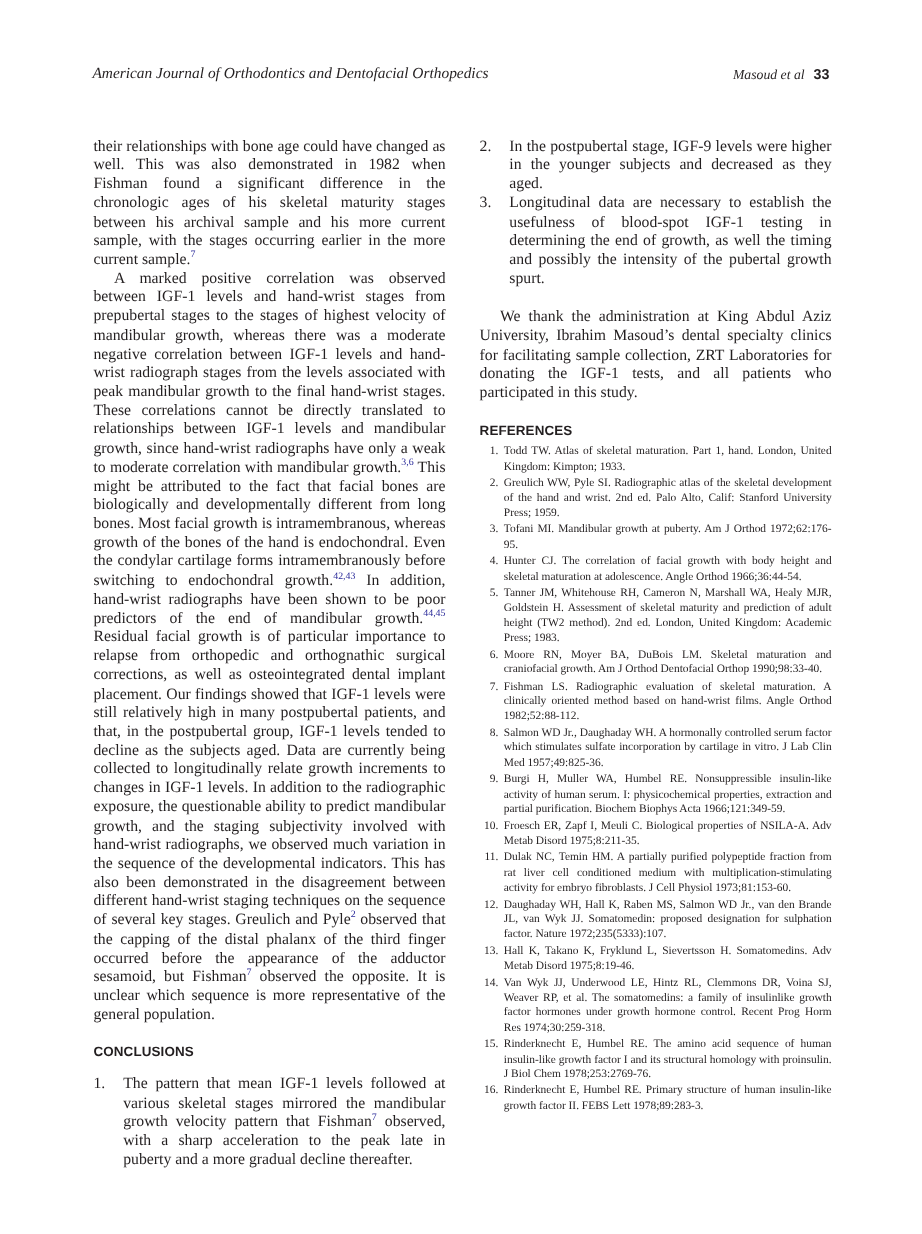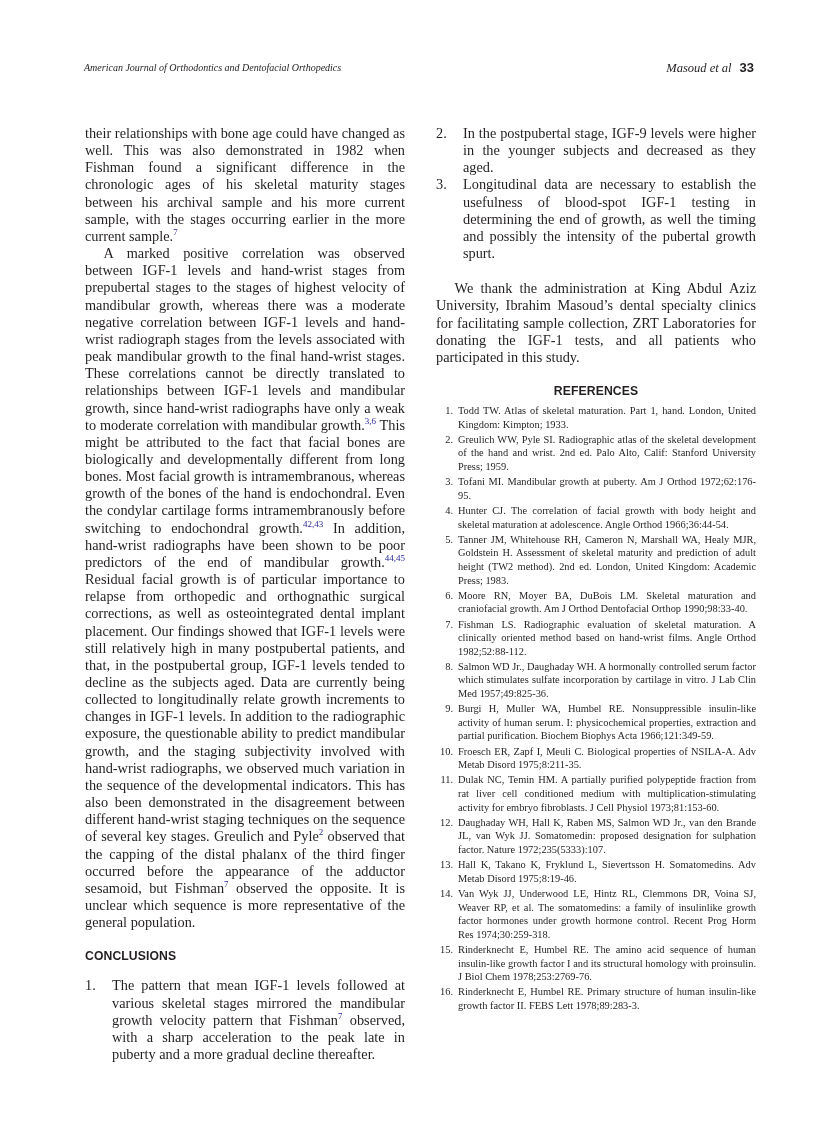--- a/index.html
+++ b/index.html
@@ -1,19 +1,19 @@
 <!DOCTYPE html>
 <html><head>
 <meta charset="utf-8">
 <style>
   html, body { margin: 0; padding: 0; background: #ffffff; }
   body { width: 838px; height: 1122px; position: relative; overflow: hidden;
          font-family: "Liberation Serif", "DejaVu Serif", serif; color: #231f20; }
   .header { position: absolute; top: 60px; left: 84px; right: 84px; height: 34px; }
-  .hdr-left { position: absolute; left: 0; top: 0; font-style: italic; font-size: 10px; line-height: 15px; }
+  .hdr-left { position: absolute; left: 0; top: 0; font-style: italic; font-size: 14px; line-height: 15px; }
   .hdr-right { position: absolute; right: 0; top: 0; font-size: 12.5px; line-height: 15px; }
   .hdr-right .authors { font-style: italic; margin-right: 8px; margin-left: 48px; }
   .hdr-right .pagenum { font-family: "Liberation Sans", sans-serif; font-weight: bold; font-size: 13px; }
   .col { position: absolute; top: 125px; width: 320px; }
   .col-left { left: 85px; }
   .col-right { left: 436px; }
   p.body { margin: 0; font-size: 14.3px; line-height: 17.15px; text-align: justify; hyphens: manual; }
   p.body.indent { text-indent: 1.3em; }
   sup { font-size: 9px; line-height: 0; vertical-align: 6px; }
   sup.link { color: #2b2b9a; }
@@ -48,21 +48,21 @@
 </div>
 
 <div class="col col-right">
   <ol class="concl">
     <li><span class="num">2.</span><span>In the postpubertal stage, IGF-9 levels were higher in the younger subjects and decreased as they aged.</span></li>
     <li><span class="num">3.</span><span>Longitudinal data are necessary to establish the usefulness of blood-spot IGF-1 testing in determining the end of growth, as well the timing and possibly the intensity of the pubertal growth spurt.</span></li>
   </ol>
 
   <p class="body indent" style="margin-top:18px;">We thank the administration at King Abdul Aziz University, Ibrahim Masoud’s dental specialty clinics for facilitating sample collection, ZRT Laboratories for donating the IGF-1 tests, and all patients who participated in this study.</p>
 
-  <h2 style="margin-top:18px;text-align:center;">REFERENCES</h2>
+  <h2 style="margin-top:18px;">REFERENCES</h2>
   <ol class="refs" style="margin-top:6px;">
     <li><span class="num">1.</span><span>Todd TW. Atlas of skeletal maturation. Part 1, hand. London, United Kingdom: Kimpton; 1933.</span></li>
     <li><span class="num">2.</span><span>Greulich WW, Pyle SI. Radiographic atlas of the skeletal development of the hand and wrist. 2nd ed. Palo Alto, Calif: Stanford University Press; 1959.</span></li>
     <li><span class="num">3.</span><span>Tofani MI. Mandibular growth at puberty. Am J Orthod 1972;62:176-95.</span></li>
     <li><span class="num">4.</span><span>Hunter CJ. The correlation of facial growth with body height and skeletal maturation at adolescence. Angle Orthod 1966;36:44-54.</span></li>
     <li><span class="num">5.</span><span>Tanner JM, Whitehouse RH, Cameron N, Marshall WA, Healy MJR, Goldstein H. Assessment of skeletal maturity and prediction of adult height (TW2 method). 2nd ed. London, United Kingdom: Academic Press; 1983.</span></li>
     <li><span class="num">6.</span><span>Moore RN, Moyer BA, DuBois LM. Skeletal maturation and craniofacial growth. Am J Orthod Dentofacial Orthop 1990;98:33-40.</span></li>
     <li><span class="num">7.</span><span>Fishman LS. Radiographic evaluation of skeletal maturation. A clinically oriented method based on hand-wrist films. Angle Orthod 1982;52:88-112.</span></li>
     <li><span class="num">8.</span><span>Salmon WD Jr., Daughaday WH. A hormonally controlled serum factor which stimulates sulfate incorporation by cartilage in vitro. J Lab Clin Med 1957;49:825-36.</span></li>
     <li><span class="num">9.</span><span>Burgi H, Muller WA, Humbel RE. Nonsuppressible insulin-like activity of human serum. I: physicochemical properties, extraction and partial purification. Biochem Biophys Acta 1966;121:349-59.</span></li>

